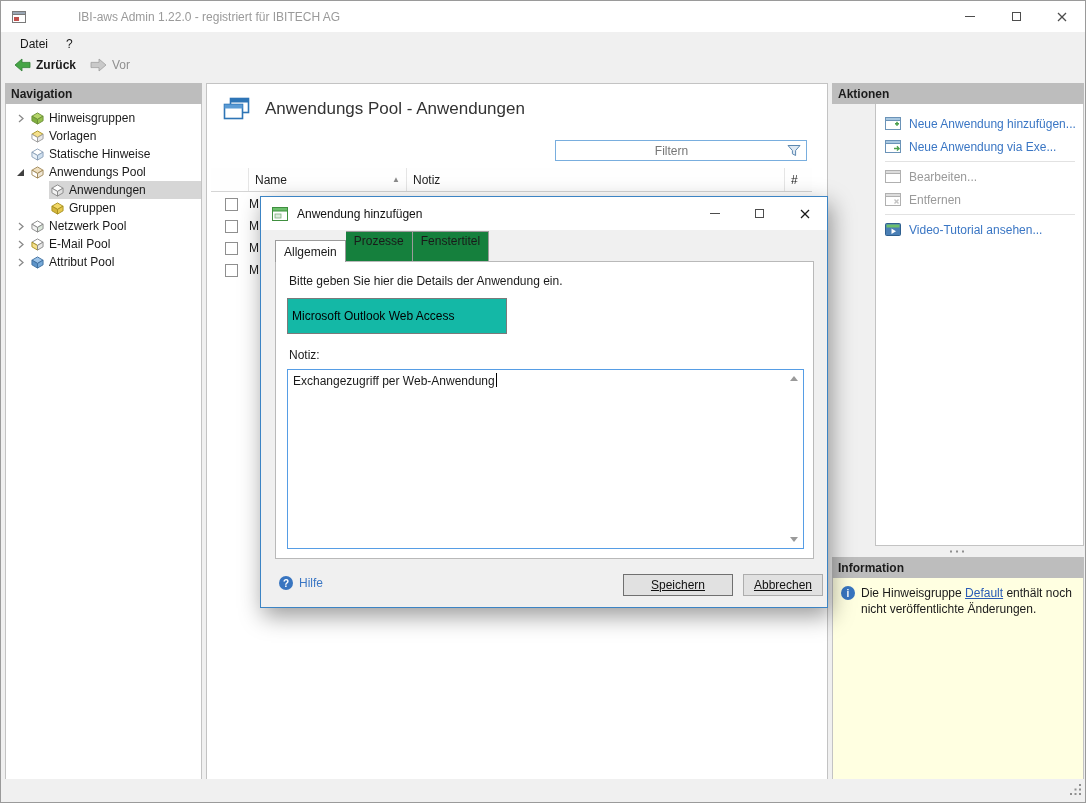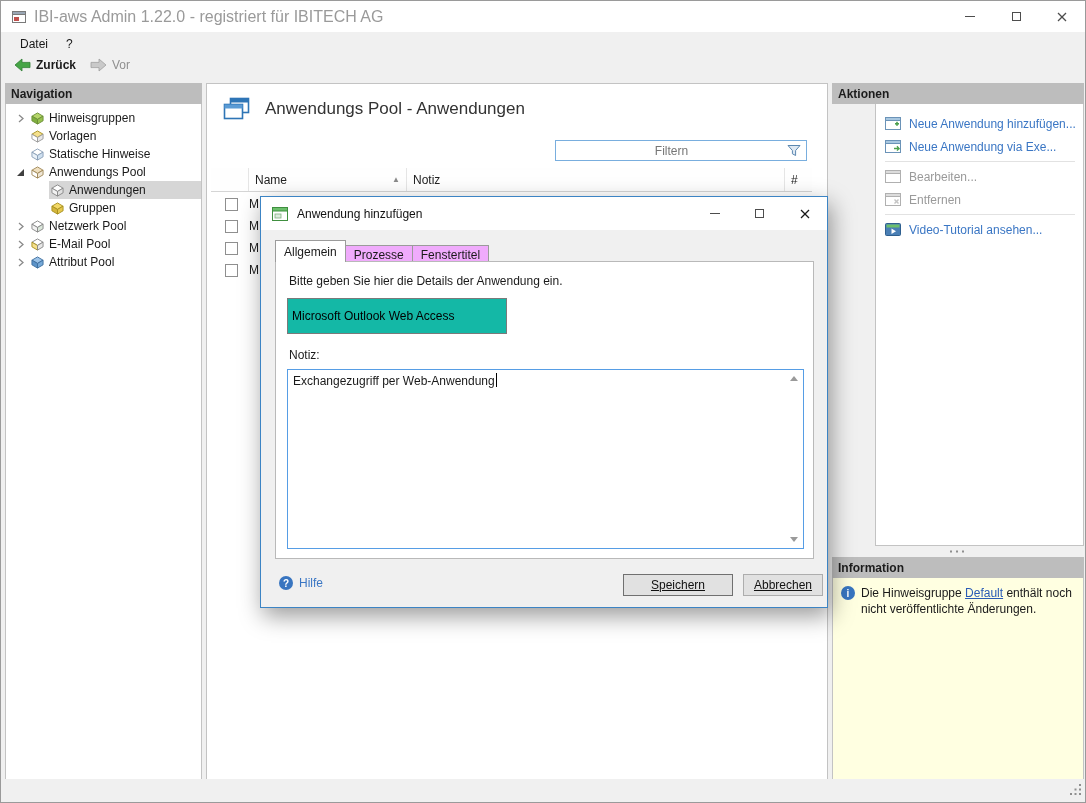--- a/index.html
+++ b/index.html
@@ -3,21 +3,21 @@
 <meta charset="utf-8">
 <style>
   * { margin:0; padding:0; box-sizing:border-box; }
   html,body { width:1086px; height:803px; }
   body { font-family:"Liberation Sans", sans-serif; font-size:12px; color:#1a1a1a; background:#f0f0f0; }
   .window { position:relative; width:1086px; height:803px; background:#f0f0f0; border:1px solid #9a9a9a; overflow:hidden; }
 
   
   .titlebar { position:absolute; left:0; top:0; right:0; height:31px; background:#fff; display:flex; align-items:center; }
   .app-icon { margin:0 7px 0 10px; display:flex; }
-  .title-text { color:#9a9a9a; font-size:16px; }
+  .title-text { color:#9a9a9a; font-size:12px;margin-left:44px; }
   .win-controls { position:absolute; right:0; top:0; height:31px; display:flex; }
   .wc { width:46px; height:31px; display:flex; align-items:center; justify-content:center; cursor:default; }
   .g-min { width:10px; height:1px; background:#4d4d4d; }
   .g-max { width:9px; height:9px; border:1px solid #4d4d4d; }
 
   
   .menubar { position:absolute; top:31px; left:0; height:24px; display:flex; align-items:center; padding-left:10px; }
   .menu-item { padding:3px 9px; }
   .toolbar { position:absolute; top:55px; left:0; height:27px; display:flex; align-items:flex-start; padding-left:7px; gap:2px; }
   .tb-btn { display:flex; align-items:center; gap:5px; padding:2px 6px; }
@@ -77,21 +77,21 @@
   .info-link { color:#2a5bb5; text-decoration:underline; cursor:pointer; }
 
   
   .dialog { position:absolute; left:259px; top:195px; width:568px; height:412px; background:#f0f0f0; border:1px solid #3c84c4; box-shadow:3px 8px 22px rgba(0,0,0,0.40); z-index:10; }
   .dlg-titlebar { height:33px; background:#fff; display:flex; align-items:center; position:relative; }
   .dlg-icon { margin:0 9px 0 11px; display:flex; }
   .dlg-title { color:#111; }
   .dlg-controls { position:absolute; right:0; top:0; height:33px; display:flex; }
   .dlg-wc { width:45px; height:33px; display:flex; align-items:center; justify-content:center; }
   .dlg-tabs { position:absolute; left:14px; top:43px; height:21px; display:flex; align-items:flex-end; z-index:3; }
-  .dlg-tab { border:1px solid #9b9b9b; border-bottom:none; background:#f0abfc; padding:2px 8px 3px; height:16px; white-space:nowrap; }
+  .dlg-tab { border:1px solid #9b9b9b; border-bottom:none; background:#15803d; padding:2px 8px 3px; height:30px; white-space:nowrap; }
   .dlg-tab + .dlg-tab { border-left:none; }
   .dlg-tab.active { background:#fff; height:22px; margin-bottom:-1px; padding-top:4px; border-left:1px solid #9b9b9b; }
   .dlg-groupbox { position:absolute; left:14px; top:64px; width:539px; height:298px; background:#fff; border:1px solid #b9b9b9; z-index:2; }
   .gb-intro { position:absolute; left:13px; top:12px; }
   .gb-name-label { position:absolute; left:13px; top:37px; }
   .gb-name-input { position:absolute; left:11px; top:36px; width:220px; height:36px; border:1px solid #7a7a7a; background:#14b8a6; font:inherit; padding:0 4px; outline:none; }
   .gb-notiz-label { position:absolute; left:13px; top:86px; }
   .gb-textarea { position:absolute; left:11px; top:107px; width:517px; height:180px; border:1px solid #569de5; background:#fff; padding:3px 20px 3px 5px; line-height:1.3; overflow:hidden; }
   .caret { display:inline-block; width:1px; height:14px; background:#000; vertical-align:-2px; margin-left:1px; }
   .scroll-up { position:absolute; right:5px; top:6px; width:0; height:0; border-left:4px solid transparent; border-right:4px solid transparent; border-bottom:5px solid #9a9a9a; }

